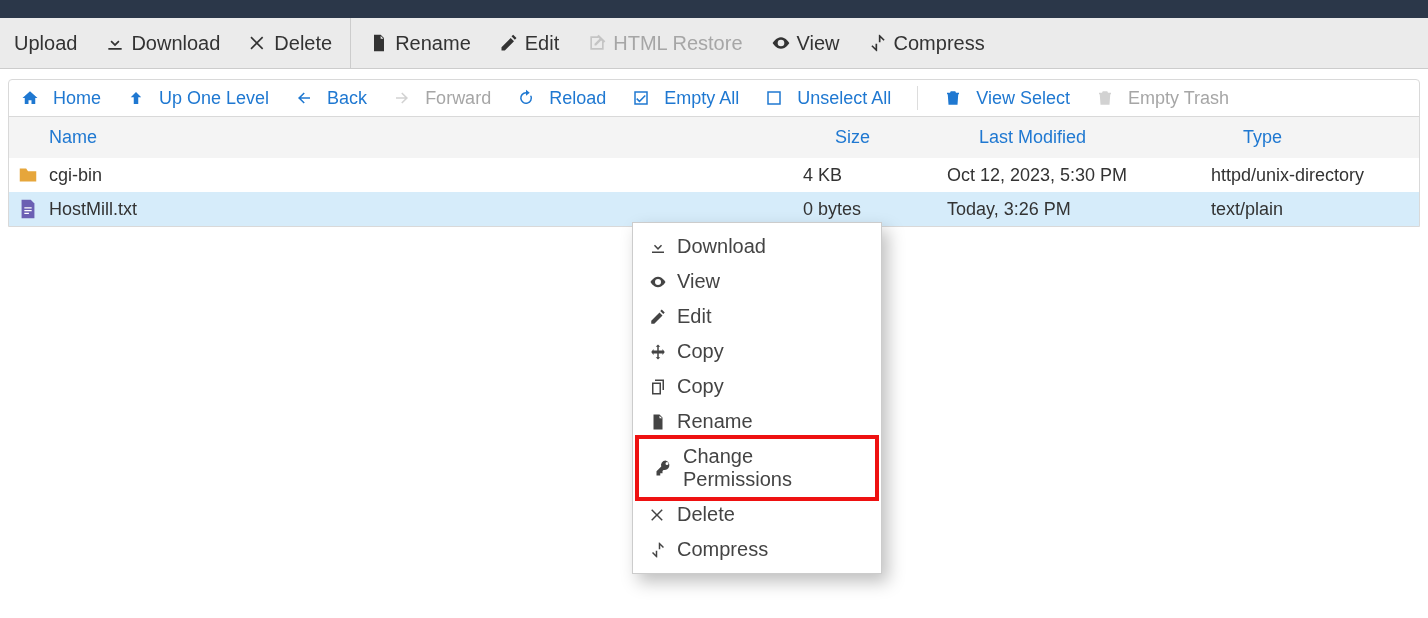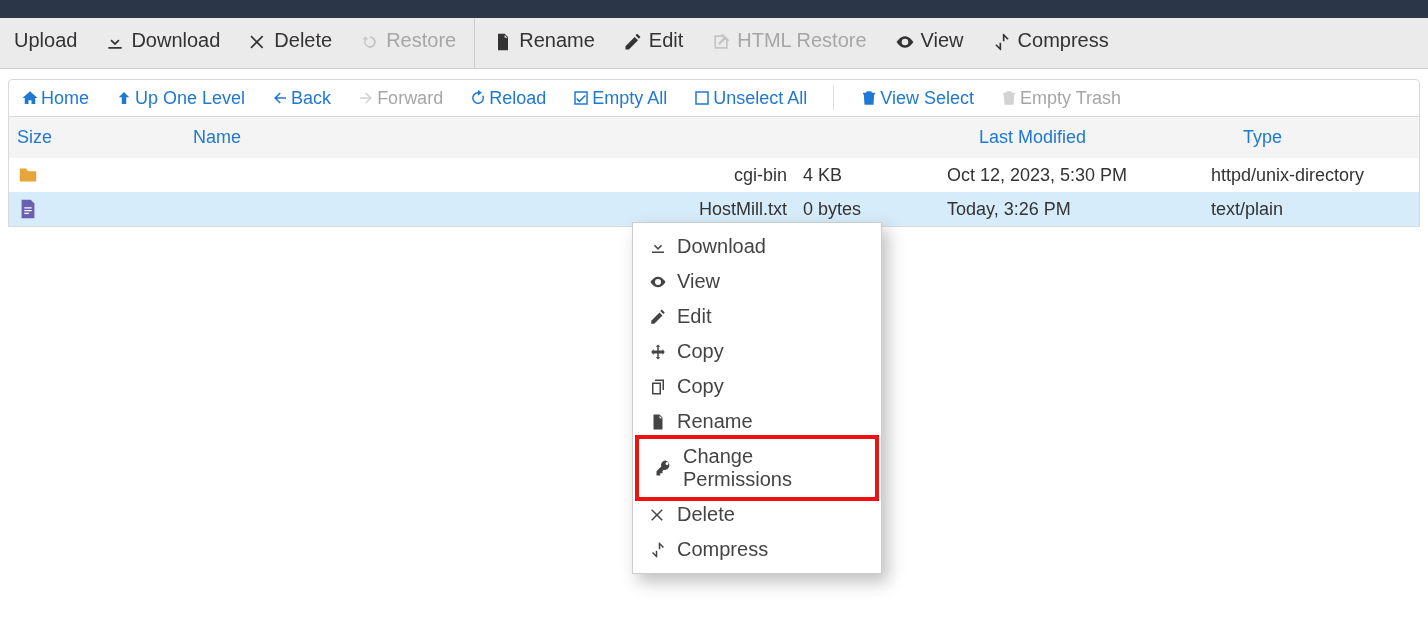--- a/index.html
+++ b/index.html
@@ -10,41 +10,41 @@
     --header-bg:#2b3749;
     --toolbar-bg:#ebebeb;
     --row-selected:#d6ecfa;
     --border:#d9d9d9;
   }
   html,body{margin:0;padding:0;font-family:Arial, Helvetica, sans-serif;font-size:18px;color:var(--text);background:#fff;width:1428px;}
   .topstrip{height:18px;background:var(--header-bg);}
   
   .toolbar{display:flex;align-items:stretch;background:var(--toolbar-bg);border-bottom:1px solid #ccc;height:50px;font-size:20px;}
   .sep{width:1px;background:#ccc;margin:0 4px;}
-  .tbtn{display:flex;align-items:flex-end;padding:16px 14px;gap:6px;cursor:pointer;white-space:nowrap;color:#333;position:relative;}
+  .tbtn{display:flex;align-items:center;padding:0 14px;gap:6px;cursor:pointer;white-space:nowrap;color:#333;position:relative;}
   .tbtn.disabled{color:var(--muted);}
   .tbtn.disabled svg{opacity:.55;}
   .highlight-box{position:absolute;inset:-4px -6px;border:4px solid #e11;pointer-events:none;}
   
   .navpanel{margin:10px 8px 0 8px;border:1px solid var(--border);border-radius:4px 4px 0 0;overflow:hidden;}
   .navbar{display:flex;align-items:center;gap:26px;padding:6px 12px;font-size:18px;color:var(--link);}
-  .nbtn{display:flex;align-items:center;gap:2px;cursor:pointer;white-space:nowrap;}
+  .nbtn{display:flex;align-items:center;gap:14px;cursor:pointer;white-space:nowrap;}
   .nbtn.disabled{color:var(--muted);}
   .nbtn.disabled svg{opacity:.5;}
   .navbar .vsep{width:1px;height:24px;background:#ddd;}
   
   .thead{display:flex;align-items:center;background:#f4f4f4;border-top:1px solid var(--border);font-size:18px;color:var(--link);}
   .th{padding:10px 8px;cursor:pointer;}
   .th-name{flex:0 0 770px;padding-left:40px;}
   .th-size{flex:0 0 128px;}
   .th-mod {flex:0 0 248px;}
   .th-type{flex:0 0 224px;}
   .tbody .row{display:flex;align-items:center;font-size:18px;color:#333;padding:6px 0;}
   .row.selected{background:var(--row-selected);}
-  .cell{padding:0 8px;justify-content:space-between;}
+  .cell{padding:0 8px;}
   .c-name{flex:0 0 770px;display:flex;align-items:center;gap:10px;padding-left:8px;}
   .c-size{flex:0 0 128px;}
   .c-mod {flex:0 0 248px;}
   .c-type{flex:0 0 224px;}
   
   .context-menu{position:absolute;left:632px;top:222px;width:248px;background:#fff;border:1px solid #ccc;box-shadow:6px 8px 16px rgba(0,0,0,.25);padding:6px 0;}
   .citem{display:flex;align-items:center;gap:10px;padding:6px 16px;font-size:20px;cursor:pointer;position:relative;}
   .citem svg{width:18px;height:18px;}
   svg{width:18px;height:18px;flex:none;}
   .toolbar svg{width:20px;height:20px;}
@@ -141,26 +141,20 @@
         <use href="#i-download"></use>
       </svg>
     <span>Download</span>
   </div>
   <div class="tbtn">
     <svg>
         <use href="#i-times"></use>
       </svg>
     <span>Delete</span>
   </div>
-  <div class="tbtn disabled">
-    <svg>
-        <use href="#i-restore"></use>
-      </svg>
-    <span>Restore</span>
-  </div>
   <div class="sep"></div>
   <div class="tbtn">
     <svg>
         <use href="#i-file"></use>
       </svg>
     <span>Rename</span>
   </div>
   <div class="tbtn">
     <svg>
         <use href="#i-pencil"></use>
@@ -240,22 +234,22 @@
     </div>
     <div class="nbtn disabled">
       <svg>
           <use href="#i-trash"></use>
         </svg>
       <span>Empty Trash</span>
     </div>
   </div>
 
   <div class="thead">
+    <div class="th th-name">Name</div>
     <div class="th th-size">Size</div>
-    <div class="th th-name">Name</div>
     <div class="th th-mod">Last Modified</div>
     <div class="th th-type">Type</div>
 
   </div>
 
   <div class="tbody">
     <div class="row">
       <div class="cell c-name">
         <svg style="width:22px;height:22px">
             <use href="#i-folder"></use>

